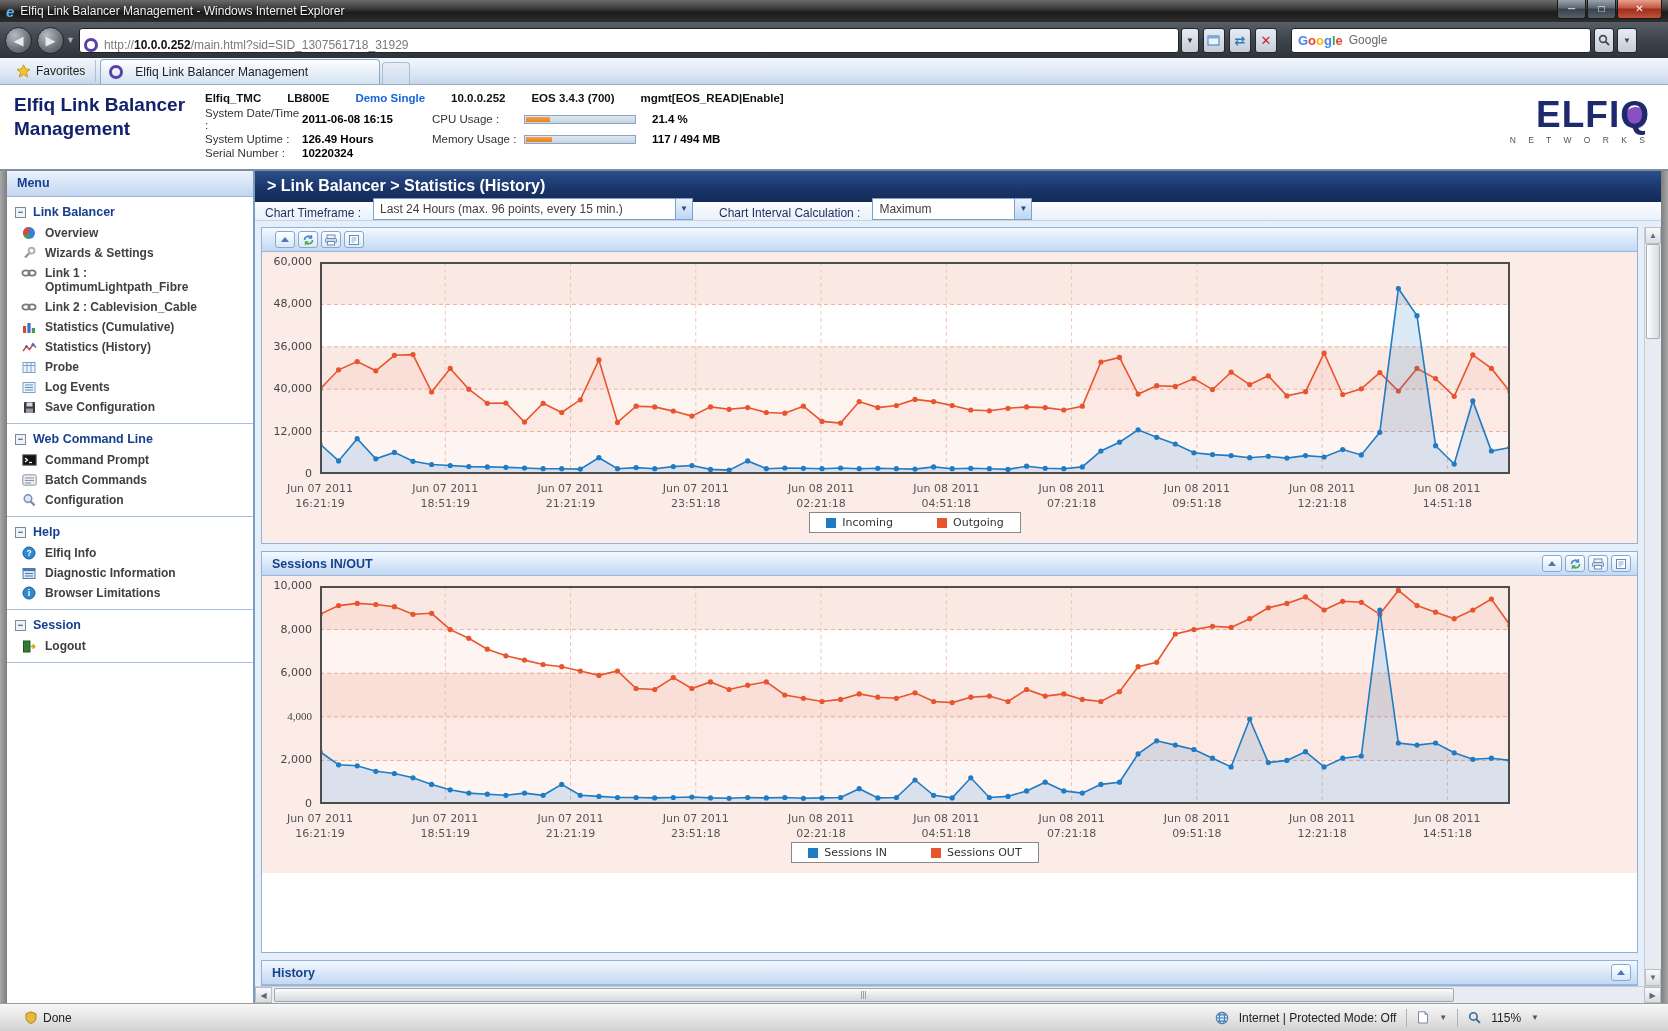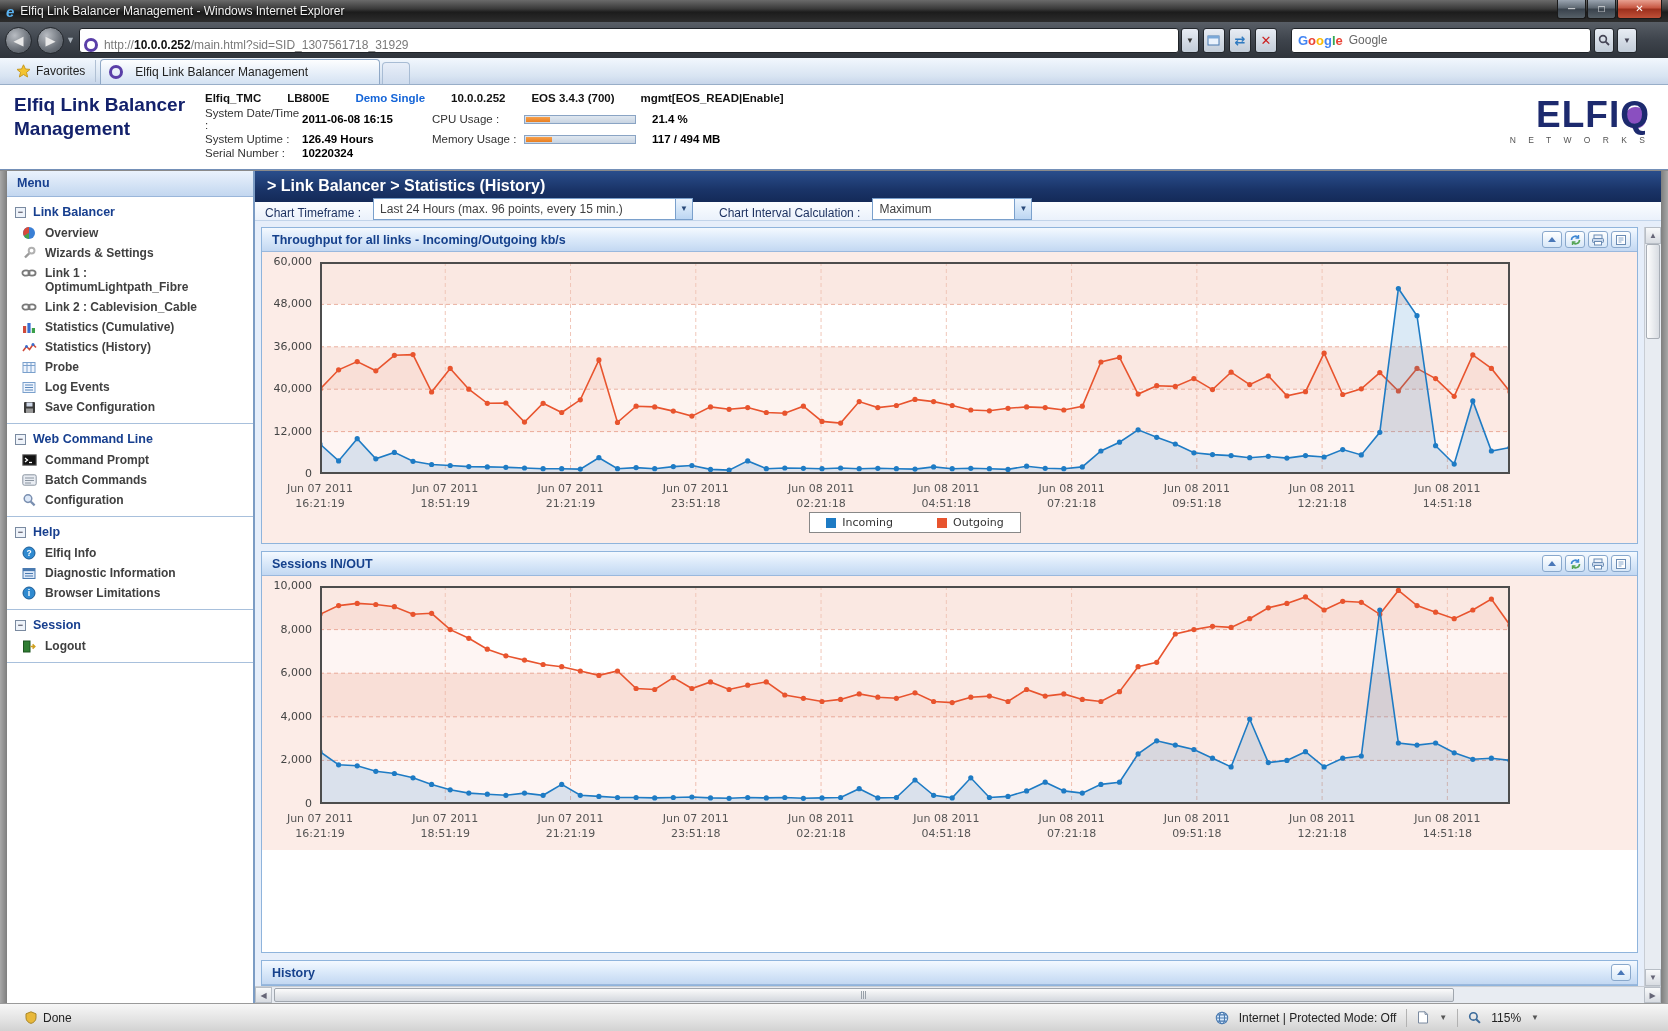--- a/index.html
+++ b/index.html
@@ -450,21 +450,20 @@
           <span class="cval">Maximum</span>
           <span class="carr">▼</span>
         </div>
       </div>
 
       <div class="scrollrow">
         <div class="inner">
 
           <div class="panel">
             <div class="panel-head">
-              <span class="panel-title">Throughput for all links - Incoming/Outgoing kb/s</span>
               <span class="pbtn">
                   <svg width="10" height="8">
                     <path d="M5 1 L9 6 L1 6 Z" fill="#4a78b8"></path>
                   </svg>
                 </span>
               <span class="pbtn">
                   <svg width="13" height="12">
                     <path d="M2.5 6 a3.8 3.8 0 0 1 6.8-2.3" fill="none" stroke="#3f88d4" stroke-width="1.6"></path>
                     <path d="M9.5 1 v3 h-3" fill="none" stroke="#3f88d4" stroke-width="1.4"></path>
                     <path d="M10.5 6 a3.8 3.8 0 0 1 -6.8 2.3" fill="none" stroke="#55a555" stroke-width="1.6"></path>
@@ -736,21 +735,21 @@
                     <path d="M3.5 4 h5 M3.5 6 h5 M3.5 8 h3" stroke="#88a8cc"></path>
                   </svg>
                 </span>
             </div>
             <div class="chart-body">
                 <div class="chart-row">
                   <div class="ylabels" style="height: 218px;">
                     <div class="ylab" style="top: -7px;">10,000</div>
                     <div class="ylab" style="top: 36.6px;">8,000</div>
                     <div class="ylab" style="top: 80.2px;">6,000</div>
-                    <div class="ylab" style="top: 123.8px;">4,000</div>
+                    <div class="ylab" style="top: 123.8px; font-family: Liberation Serif, serif;">4,000</div>
                     <div class="ylab" style="top: 167.4px;">2,000</div>
                     <div class="ylab" style="top: 211px;">0</div>
                   </div>
                   <div class="plot-col"><svg width="1190" height="218">
                       <rect x="0" y="0" width="1190" height="43.6" fill="#fae8e2"></rect>
                       <rect x="0" y="43.6" width="1190" height="43.6" fill="#ffffff"></rect>
                       <rect x="0" y="87.2" width="1190" height="43.6" fill="#fae8e2"></rect>
                       <rect x="0" y="130.8" width="1190" height="43.6" fill="#fdf3ef"></rect>
                       <rect x="0" y="174.4" width="1190" height="43.6" fill="#ffffff"></rect>
                       <line x1="0" y1="43.6" x2="1190" y2="43.6" stroke="#eab0a0" stroke-dasharray="4 3"></line>
@@ -937,20 +936,32 @@
                       <div class="xlab" style="left: 1002.11px;">
                         <div>Jun 08 2011</div>
                         <div>12:21:18</div>
                       </div>
                       <div class="xlab" style="left: 1127.37px;">
                         <div>Jun 08 2011</div>
                         <div>14:51:18</div>
                       </div>
                     </div></div>
                 </div>
+                <div class="legend-row">
+                  <div class="legend-box">
+                    <span class="leg-item">
+                      <span class="swatch" style="background: rgb(30, 123, 196);"></span>
+                      <span>Sessions IN</span>
+                    </span>
+                    <span class="leg-item">
+                      <span class="swatch" style="background: rgb(232, 84, 46);"></span>
+                      <span>Sessions OUT</span>
+                    </span>
+                  </div>
+                </div>
               </div>
           </div>
 
           <div class="panel history">
             <div class="panel-head">
               <span class="panel-title">History</span>
               <span class="pbtn">
                   <svg width="10" height="8">
                     <path d="M5 1 L9 6 L1 6 Z" fill="#4a78b8"></path>
                   </svg>

